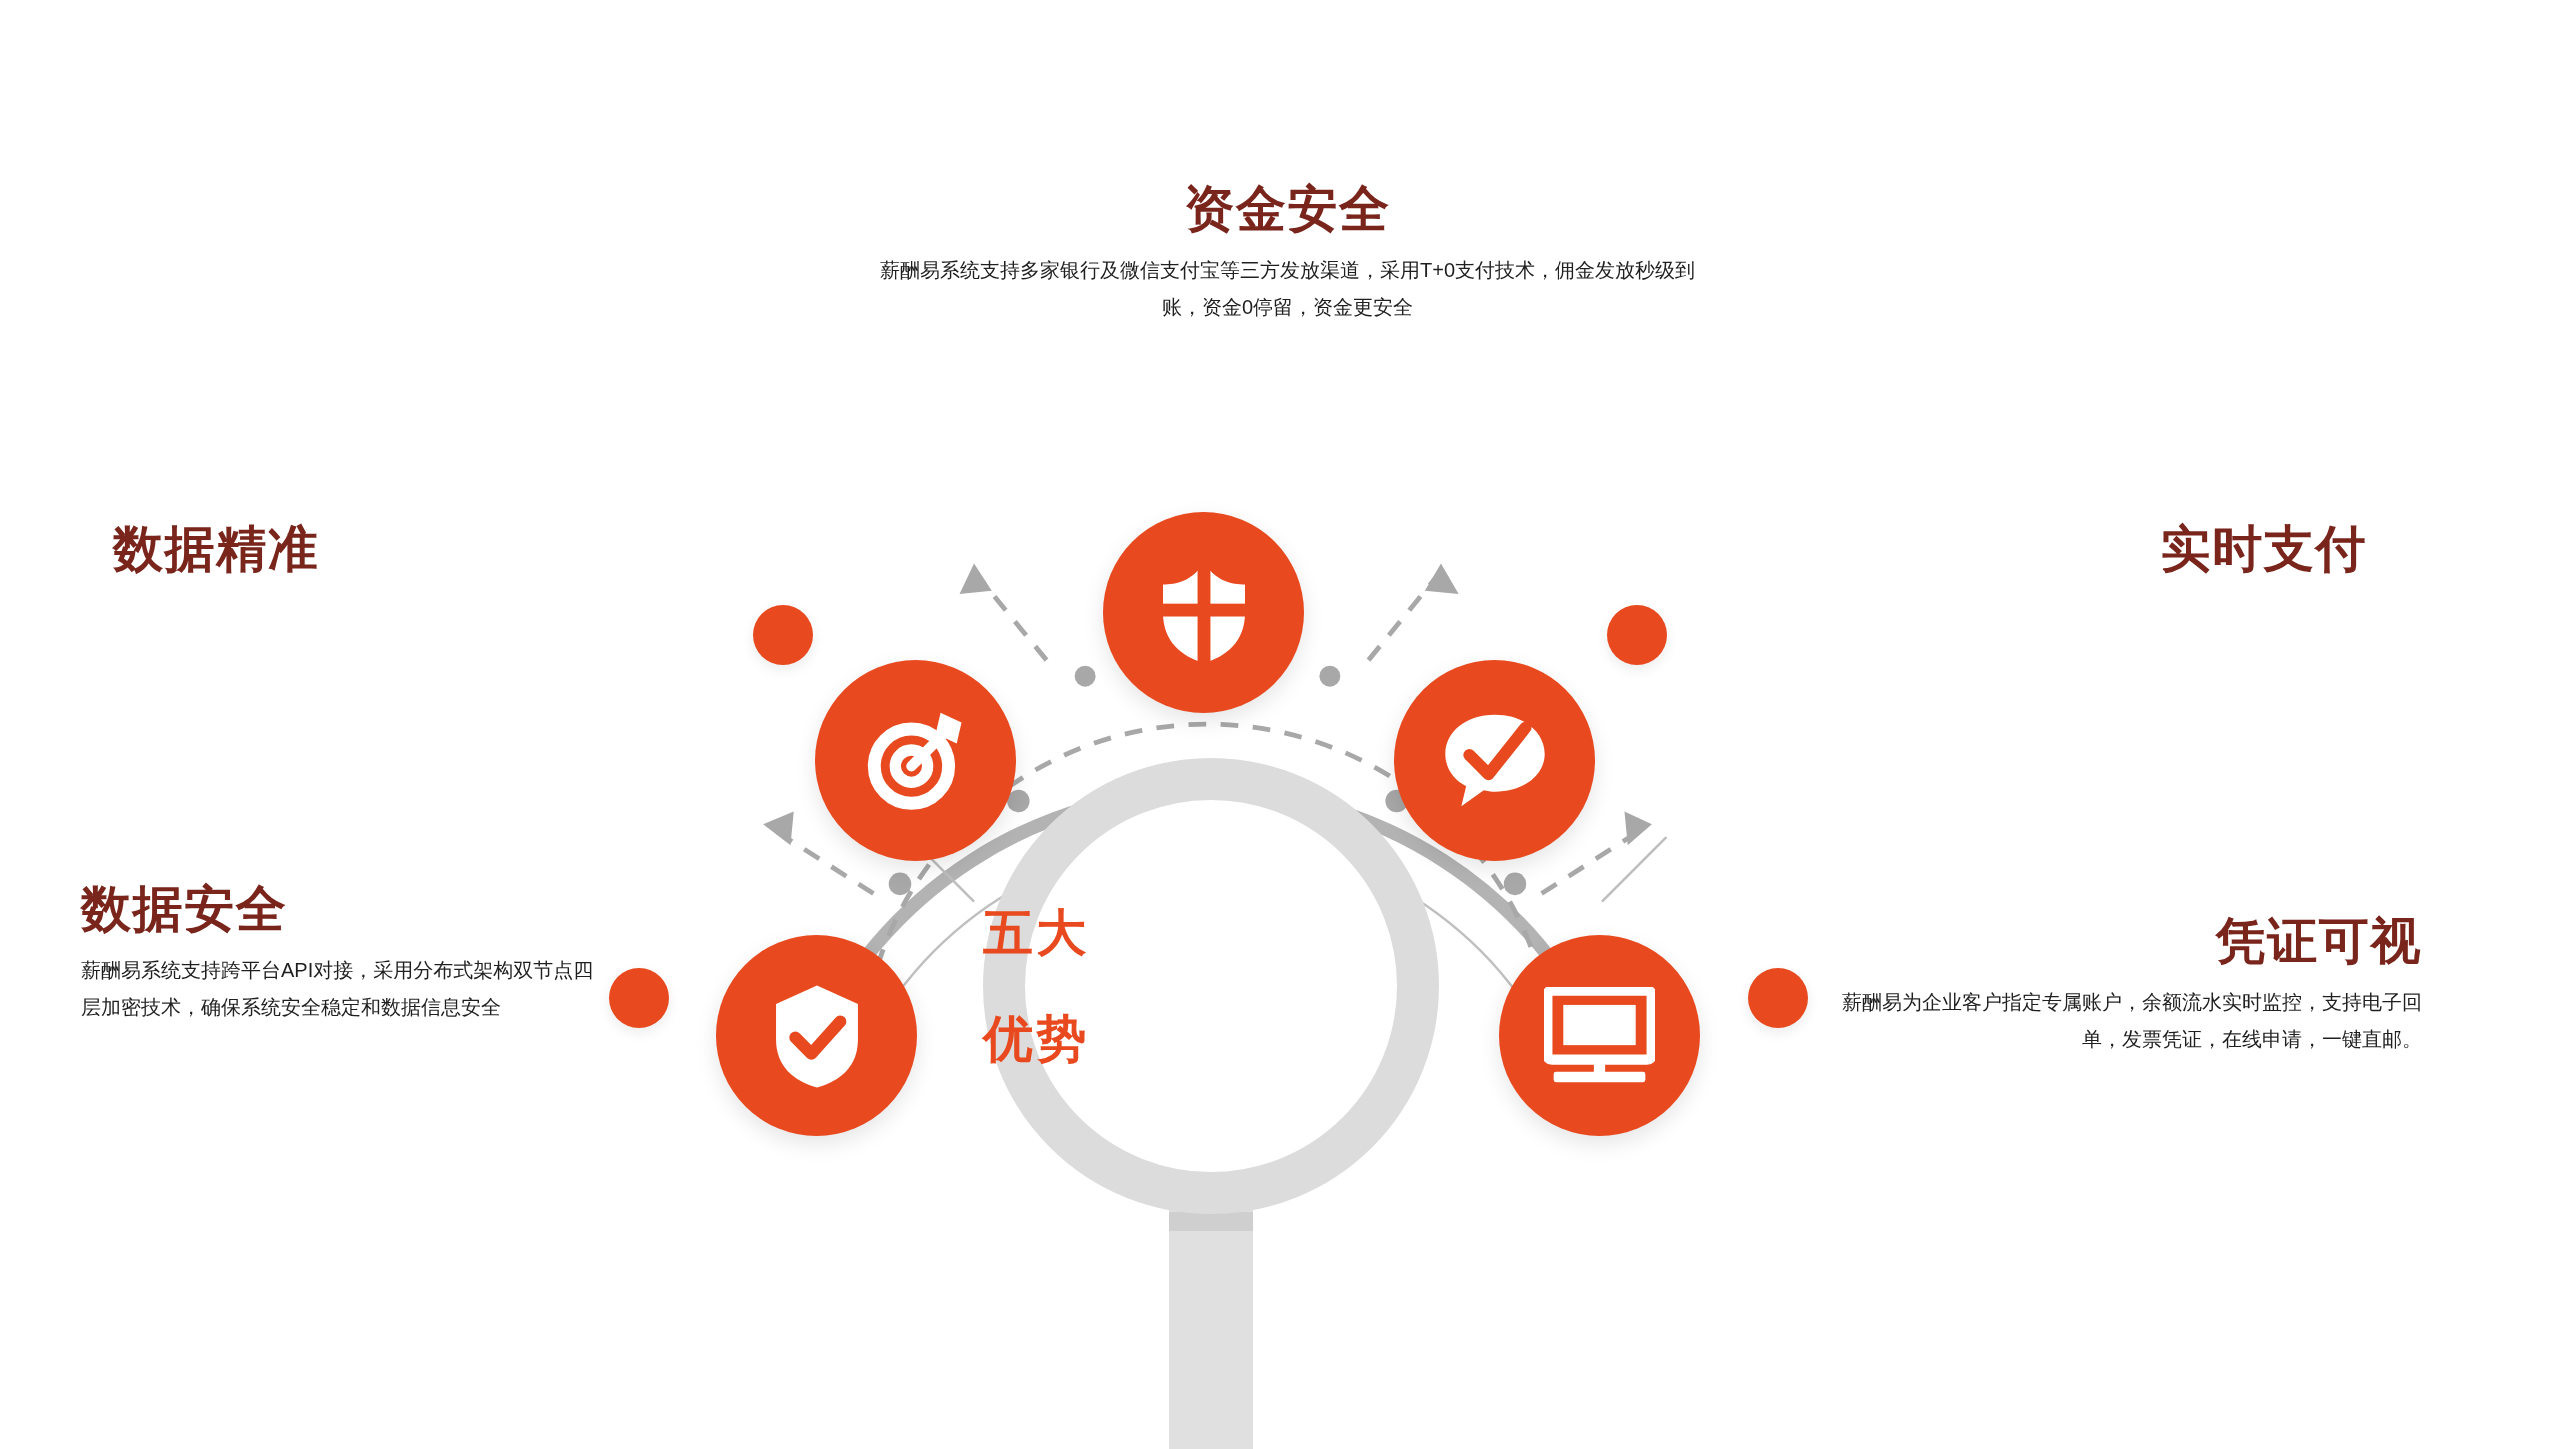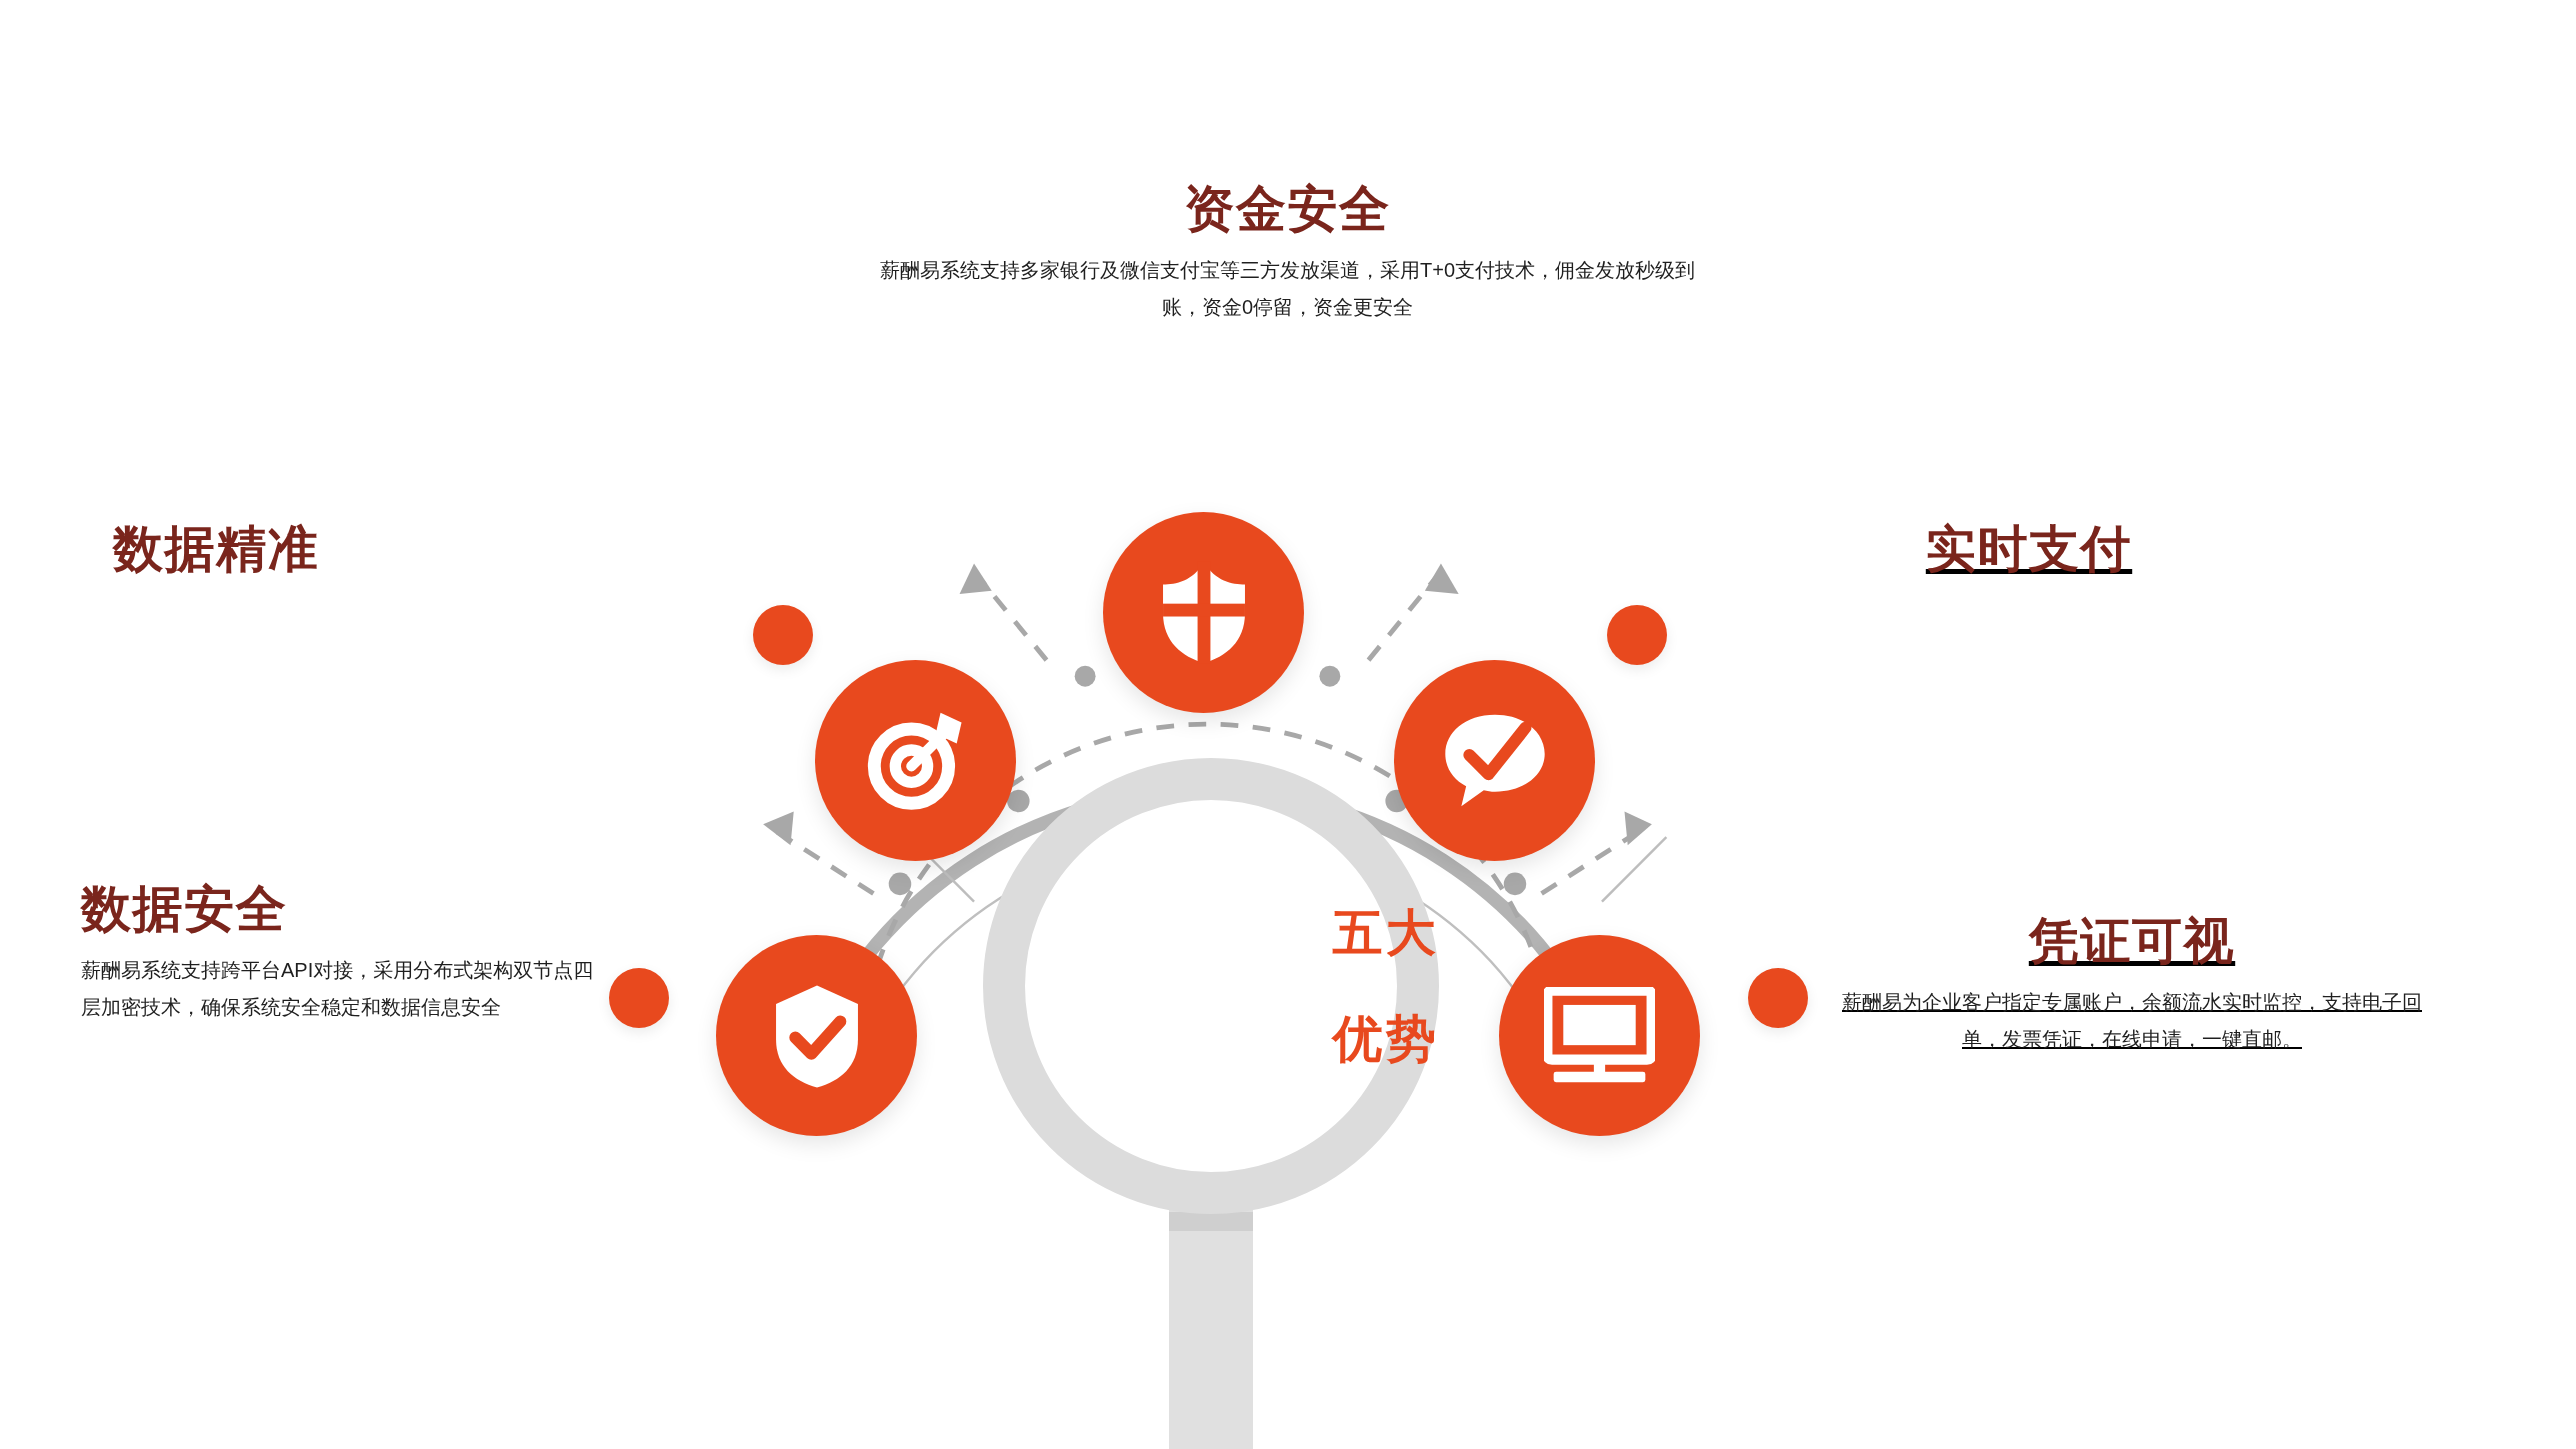--- a/index.html
+++ b/index.html
@@ -35,21 +35,21 @@
     border-radius:50%;
     border:42px solid #dcdcdc;
     box-sizing:border-box;
     background:#ffffff;
   }
   .mag-center{
     position:absolute;
     left:983px;top:758px;
     width:456px;height:456px;
     display:flex;flex-direction:column;
-    align-items:flex-end;justify-content:center;
+    align-items:flex-start;justify-content:center;
     color:#e8491e;
     font-size:50px;font-weight:bold;
     line-height:1.25;
     letter-spacing:3.2px;
     gap:44px;
   }
 
   
   .node{
     position:absolute;
@@ -88,21 +88,21 @@
     letter-spacing:1.6px;
     line-height:1.1;
   }
   .block p{
     margin:0;
     color:#1f1f1f;
     font-size:20px;
     line-height:1.85;
   }
   .align-right{text-align:left;}
-  .align-left{text-align:center;text-decoration:underline;}
+  .align-left{text-align:right;}
   .align-center{text-align:center;}
 
   .block-funds   { left:861px; top:166px;  width:853px;margin-top:16px; }
   .block-precise { left:113px;  top:522px;  width:612px;  }
   .block-realtime{ left:1691px; top:522px;  width:676px;  }
   .block-secure  { left:81px;  top:882px; width:531px;  }
   .block-voucher { left:1842px; top:914px; width:580px;  }
 </style>
 </head>
 <body>

